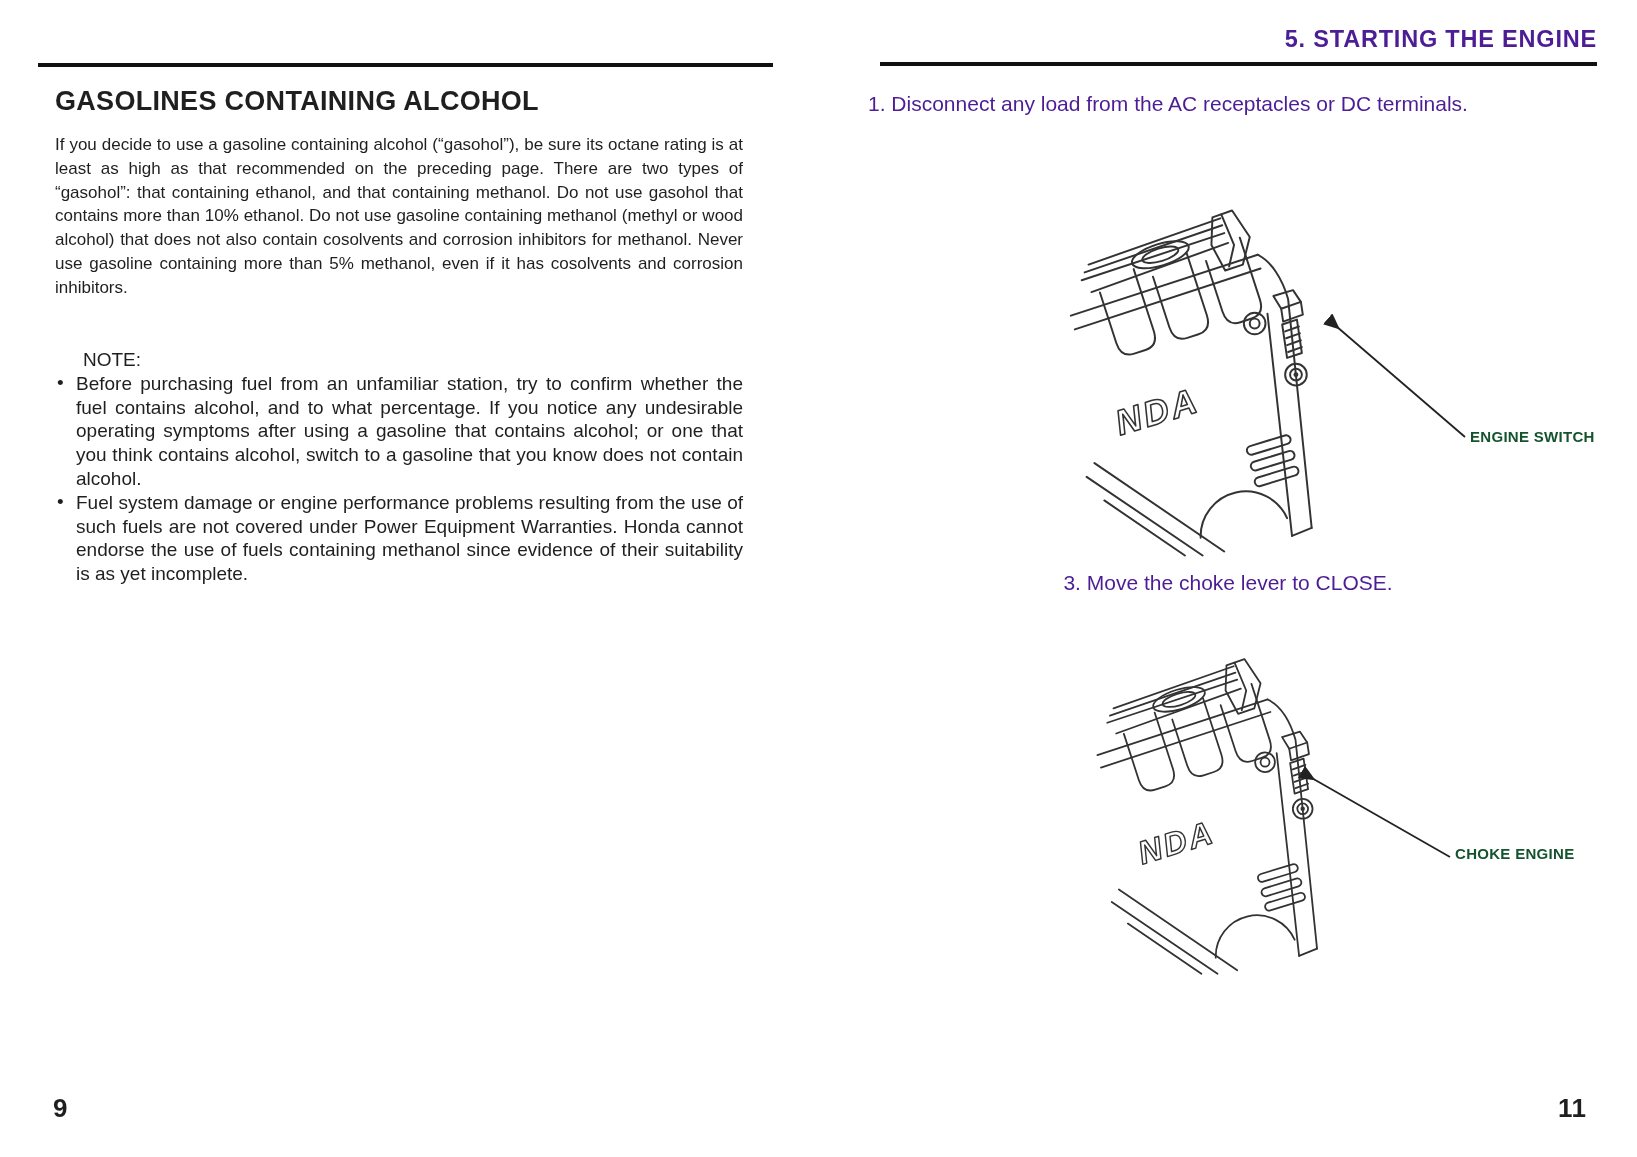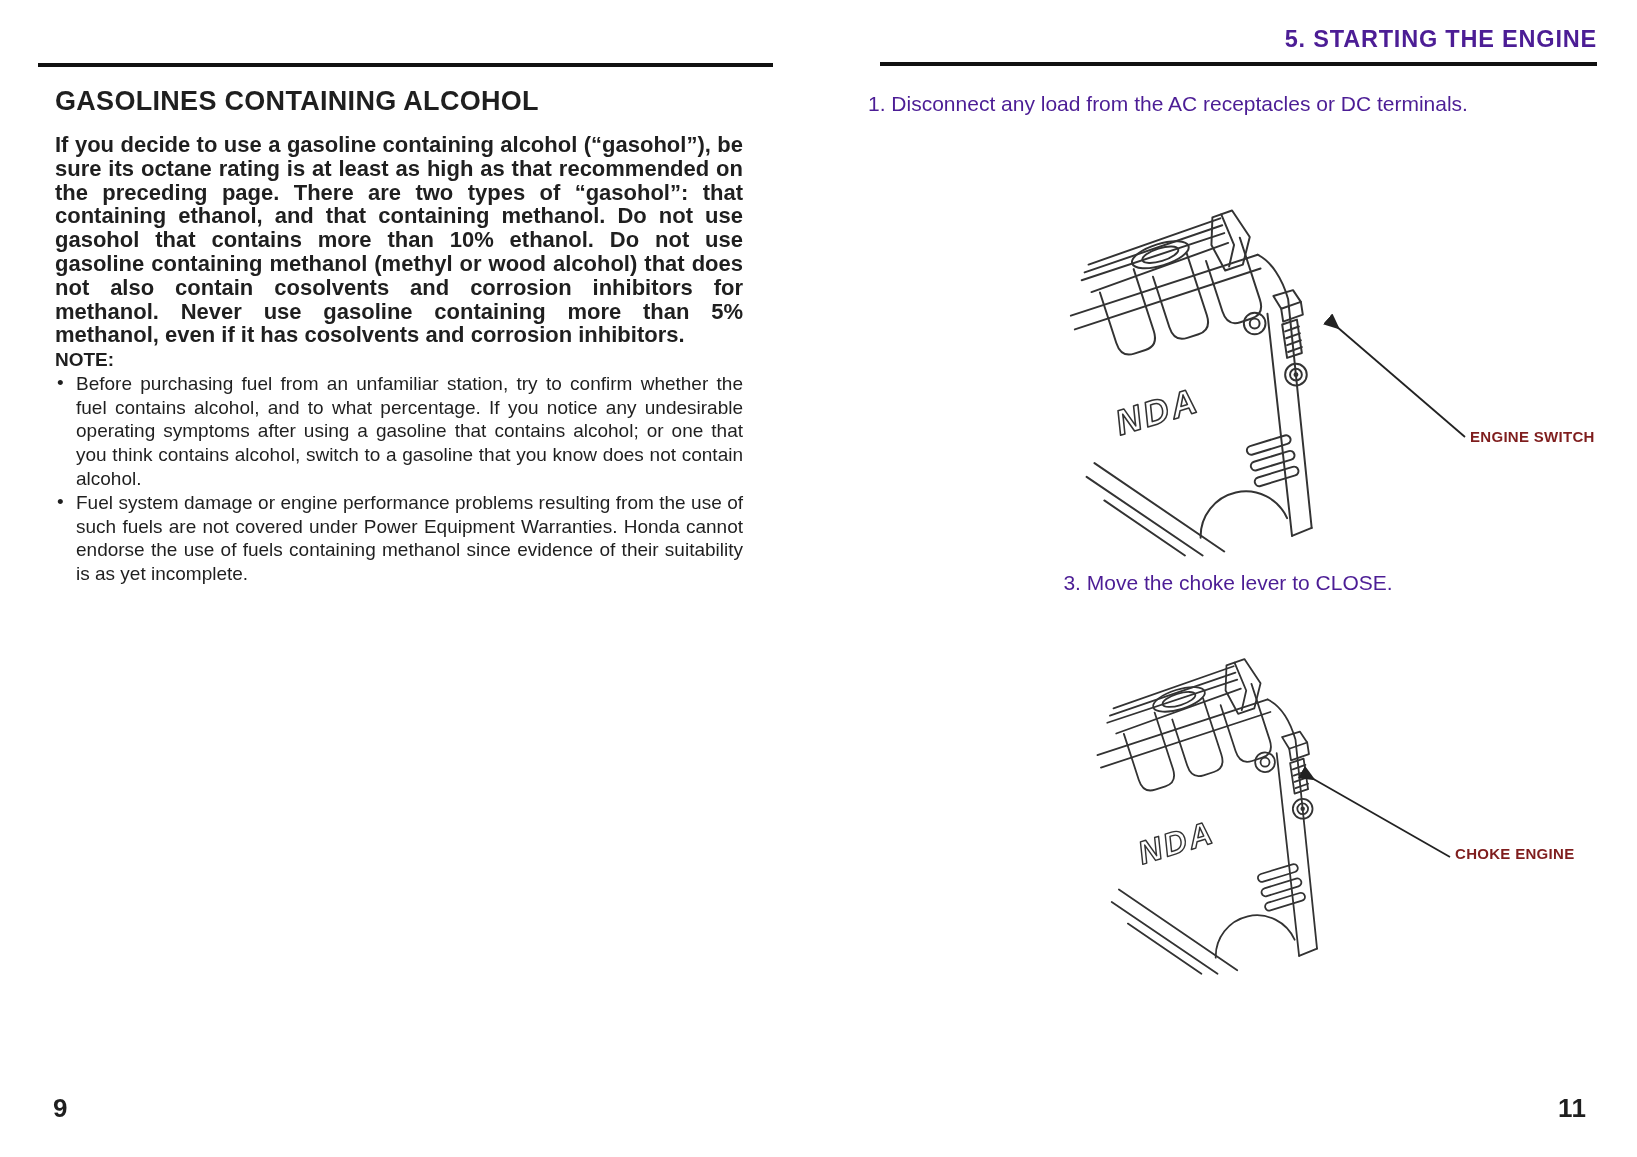--- a/index.html
+++ b/index.html
@@ -11,24 +11,24 @@
   .abs{position:absolute;}
   
   .rule{background:#111111;height:4px;}
   #rule-left{left:38px;top:63px;width:735px;}
   #left-heading{
     left:55px;top:86px;width:690px;
     font-size:27px;font-weight:bold;letter-spacing:.3px;
   }
   #left-para{
     left:55px;top:133px;width:688px;
-    font-size:22px;line-height:23.8px;text-align:justify;text-justify:inter-word;font-weight:bold;
+    font-size:17px;line-height:23.8px;text-align:justify;text-justify:inter-word;
   }
   #note-block{left:55px;top:348px;width:690px;font-size:19px;line-height:23.8px;}
-  #note-label{font-weight:bold;}
+  #note-label{font-weight:normal;margin-left:28px;}
   #note-list{list-style:none;margin:0;padding:0;width:688px;}
   #note-list li{
     position:relative;padding-left:21px;margin:0;
     text-align:justify;text-justify:inter-word;
   }
   #note-list li::before{
     content:"\2022";position:absolute;left:2px;top:-1px;font-size:19px;
   }
   .page-num{font-size:26px;font-weight:bold;letter-spacing:.5px;}
   #page-num-left{left:53px;top:1093px;}
@@ -45,21 +45,21 @@
   
   .figure{pointer-events:none;}
   #figure-1{left:1040px;top:200px;width:560px;height:372px;}
   #figure-2{left:1040px;top:640px;width:560px;height:345px;}
   .machine{position:absolute;}
   #machine-1{left:25px;top:5px;width:285px;height:355px;}
   #machine-2{left:52px;top:14px;width:260px;height:324px;}
   .arrow-svg{position:absolute;left:0;top:0;width:100%;height:100%;}
   .callout{
     position:absolute;font-size:15px;font-weight:bold;letter-spacing:.3px;
-    color:#7f1d1d;white-space:nowrap;
+    color:#14532d;white-space:nowrap;
   }
   #callout-1{left:430px;top:228px;}
   #callout-2{left:415px;top:205px;}
 </style>
 </head>
 <body>
 
 <svg width="0" height="0" style="position:absolute" aria-hidden="true">
   <defs>
     <symbol id="generator" viewBox="0 0 290 360">

